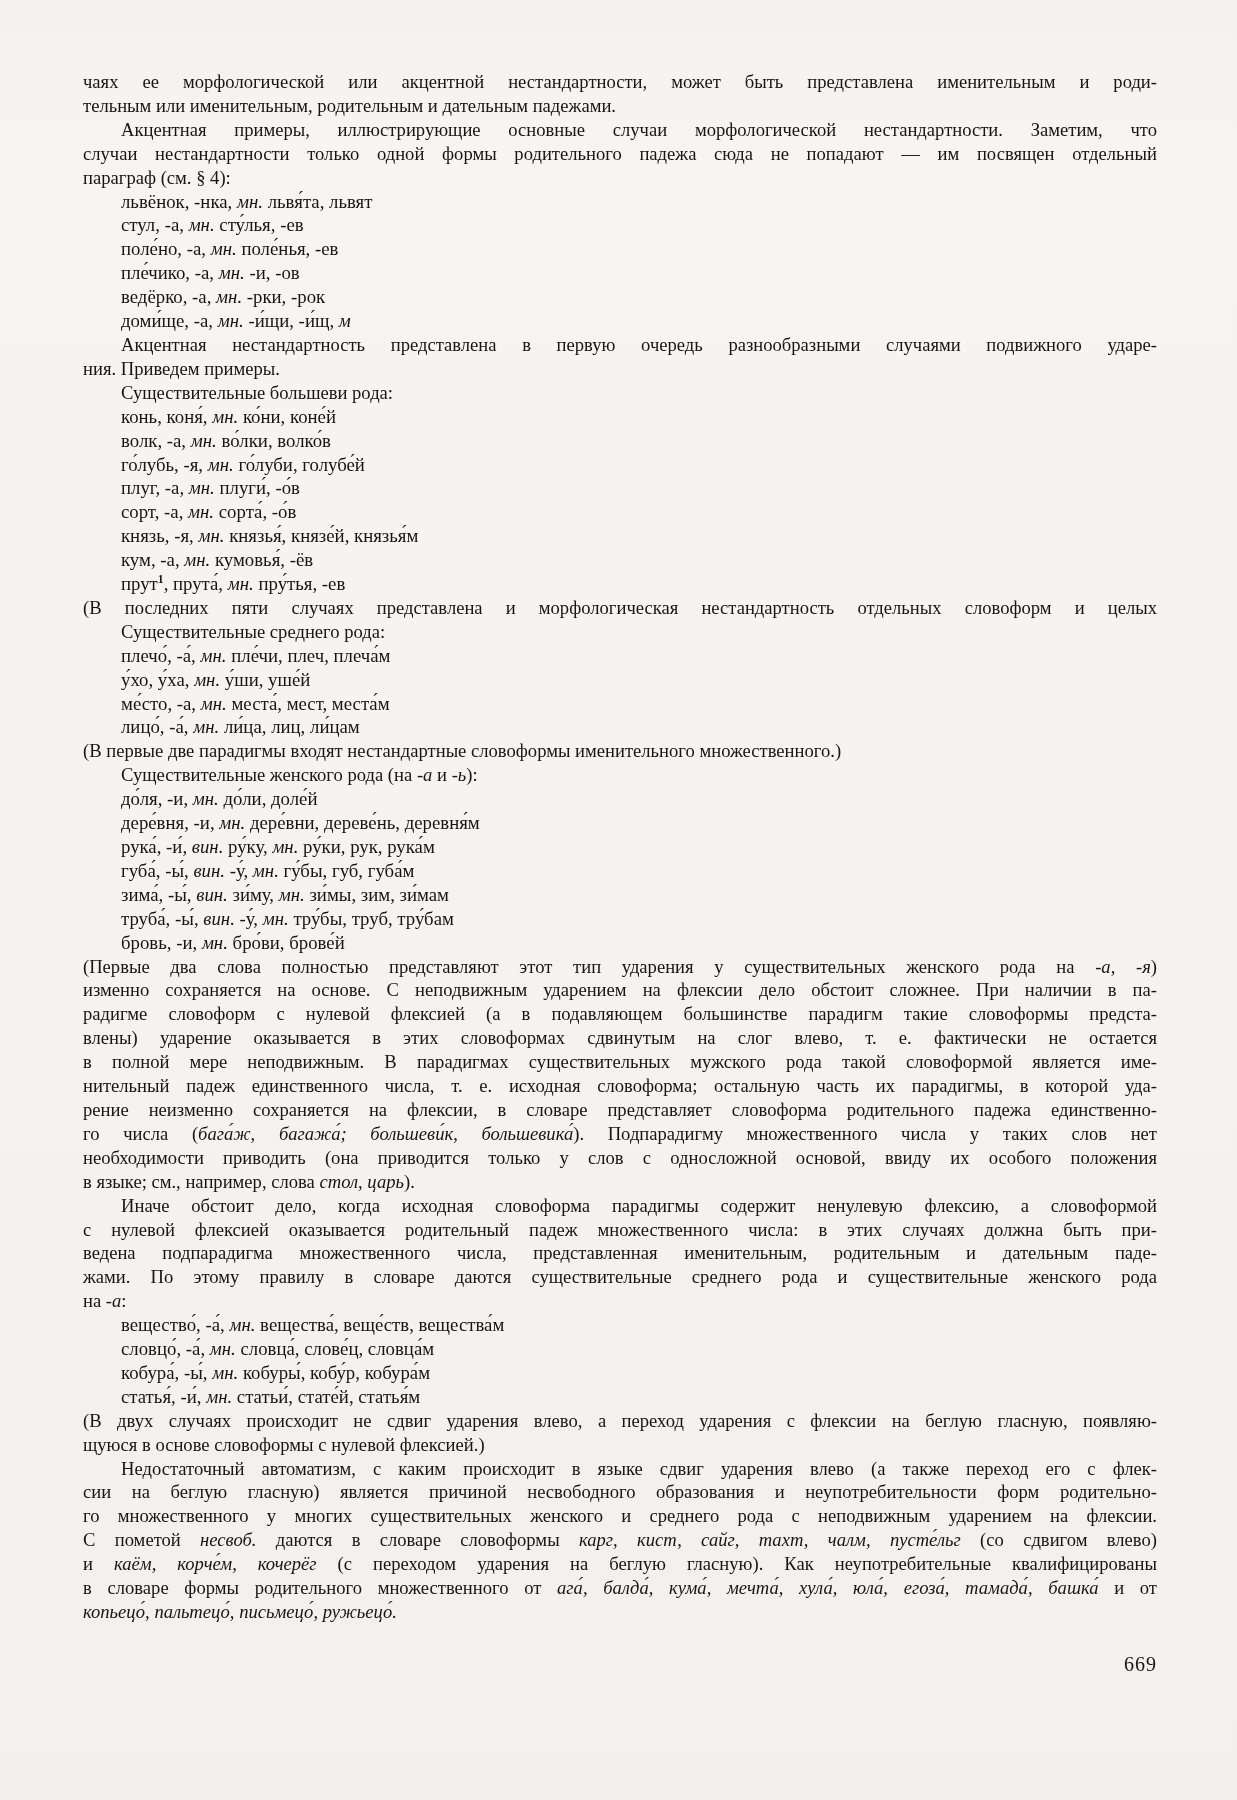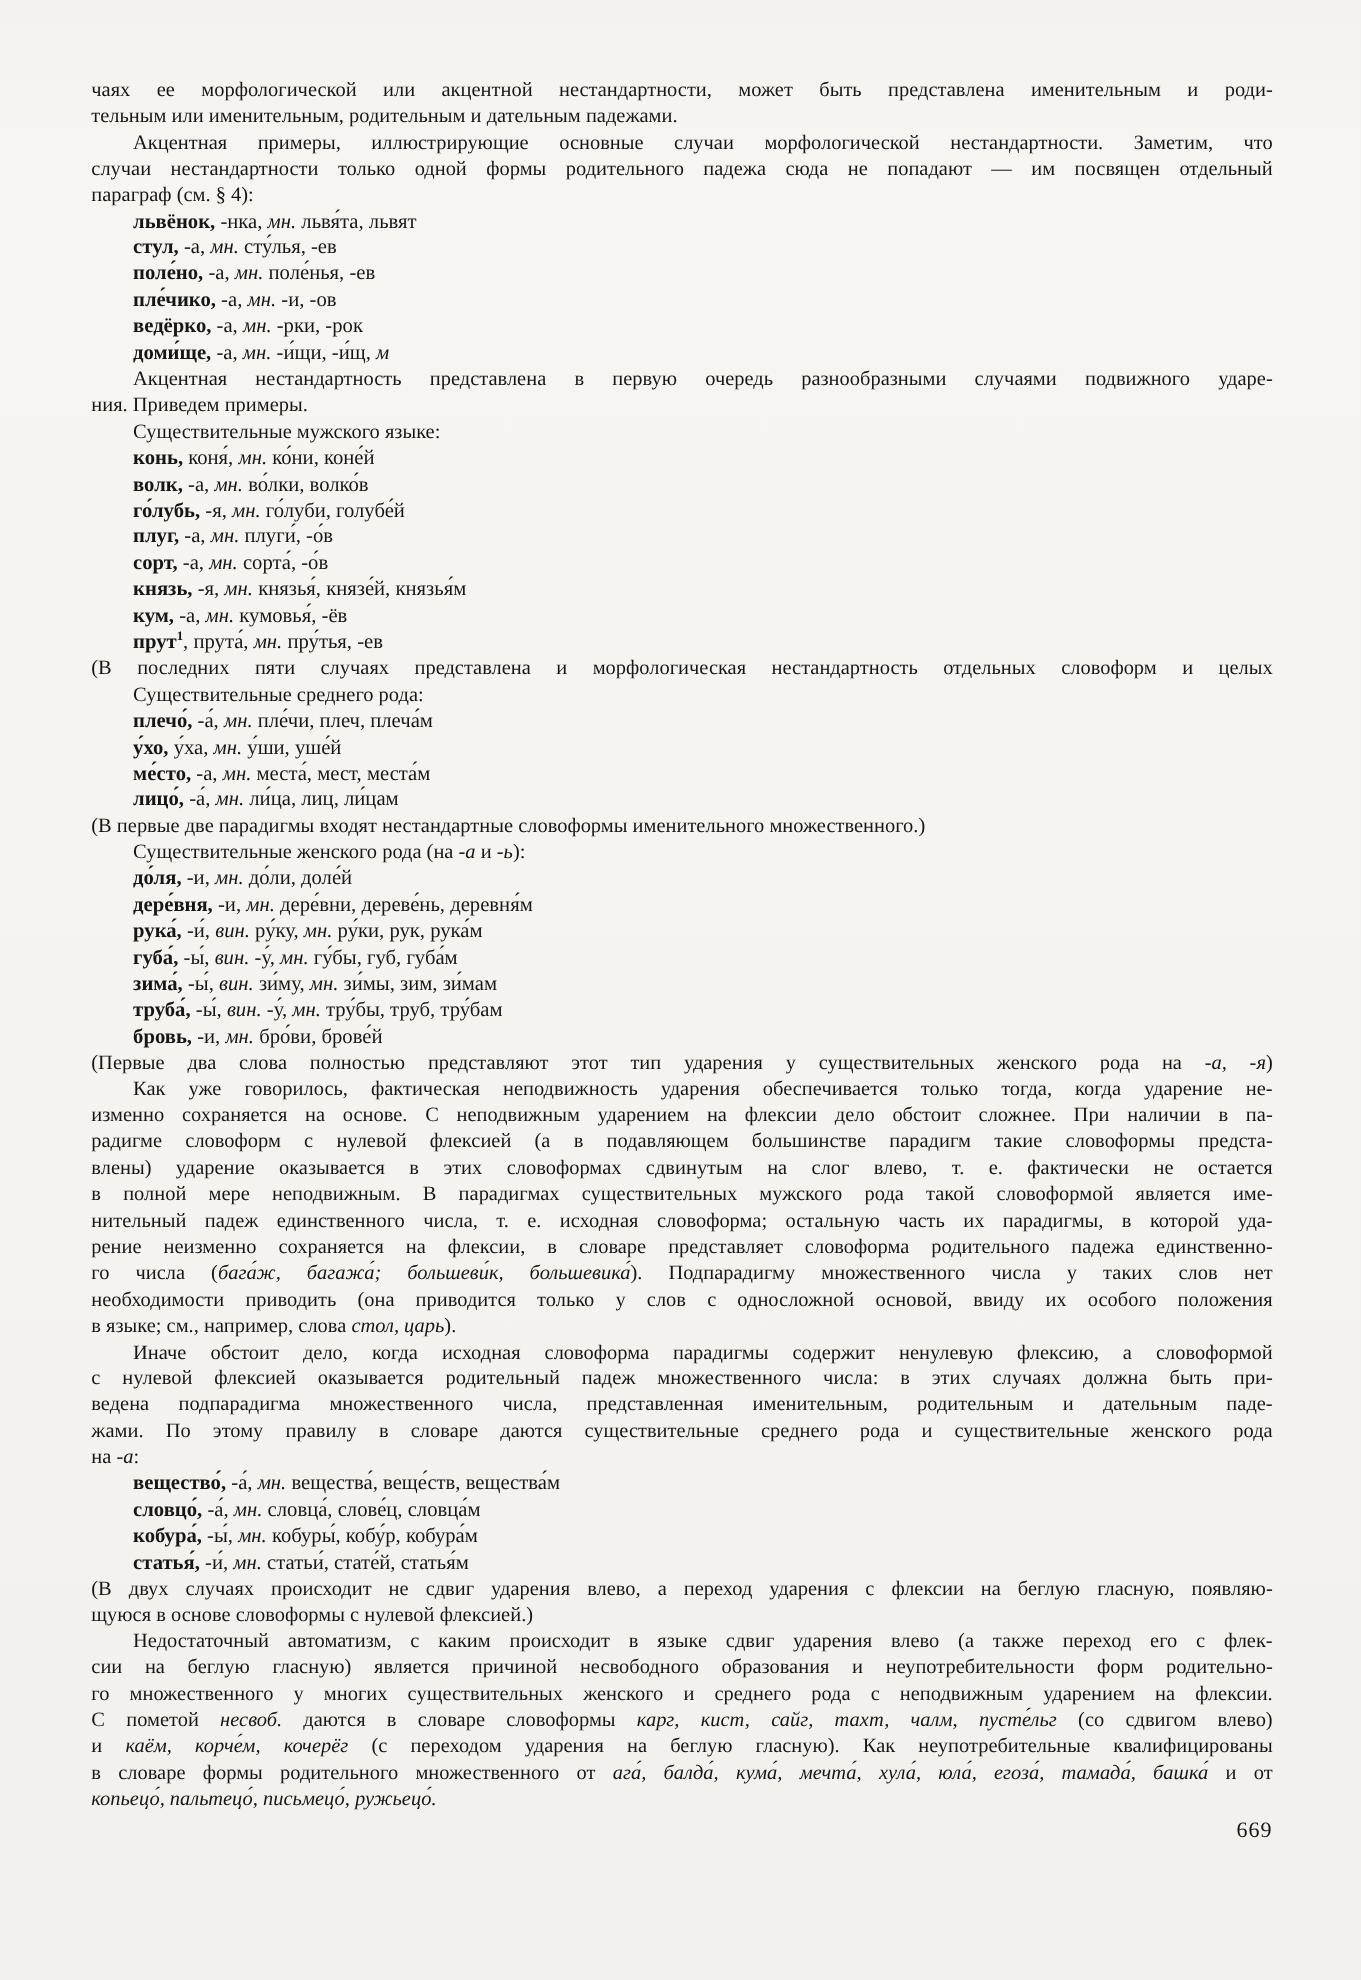--- a/index.html
+++ b/index.html
@@ -14,21 +14,21 @@
     background:linear-gradient(180deg,#f4f2ee 0%,#f6f5f1 8%,#f5f3ef 60%,#f2f0ec 100%);
   }
   .text-block { position:absolute; left:83px; top:70px; width:1074px; }
   .ln {
     font-size:18.6px; line-height:23.9px; text-align:left;
     white-space:normal;
   }
   .ln.j, .ln.ji { text-align:justify; text-align-last:justify; }
   .ln.ji, .ln.pi { text-indent:38px; }
   .ln.e { padding-left:38px; font-size:18.8px; }
-  .b { font-weight:bold;margin-top:14px; }
+  .b { font-weight:normal;margin-top:14px; }
   .i { font-style:italic; }
   .ln sup { font-size:0.62em; font-weight:bold; line-height:0; vertical-align:super; }
   .page-number {
     position:absolute; right:80px; top:1653px;
     font-size:20px; letter-spacing:1px;
   }
 </style>
 </head>
 <body>
 
@@ -40,21 +40,21 @@
       <div class="ln j"><span>случаи нестандартности только одной формы родительного падежа сюда не попадают — им посвящен отдельный</span></div>
       <div class="ln p"><span>параграф (см. § 4):</span></div>
       <div class="ln e"><span class="b">львёнок,</span><span> -нка, </span><span class="i">мн.</span><span> львя́та, львят</span></div>
       <div class="ln e"><span class="b">стул,</span><span> -а, </span><span class="i">мн.</span><span> сту́лья, -ев</span></div>
       <div class="ln e"><span class="b">поле́но,</span><span> -а, </span><span class="i">мн.</span><span> поле́нья, -ев</span></div>
       <div class="ln e"><span class="b">пле́чико,</span><span> -а, </span><span class="i">мн.</span><span> -и, -ов</span></div>
       <div class="ln e"><span class="b">ведёрко,</span><span> -а, </span><span class="i">мн.</span><span> -рки, -рок</span></div>
       <div class="ln e"><span class="b">доми́ще,</span><span> -а, </span><span class="i">мн.</span><span> -и́щи, -и́щ, </span><span class="i">м</span></div>
       <div class="ln ji"><span>Акцентная нестандартность представлена в первую очередь разнообразными случаями подвижного ударе-</span></div>
       <div class="ln p"><span>ния. Приведем примеры.</span></div>
-      <div class="ln pi"><span>Существительные мужского языке:</span></div>
+      <div class="ln pi"><span>Существительные большеви рода:</span></div>
       <div class="ln e"><span class="b">конь,</span><span> коня́, </span><span class="i">мн.</span><span> ко́ни, коне́й</span></div>
       <div class="ln e"><span class="b">волк,</span><span> -а, </span><span class="i">мн.</span><span> во́лки, волко́в</span></div>
       <div class="ln e"><span class="b">го́лубь,</span><span> -я, </span><span class="i">мн.</span><span> го́луби, голубе́й</span></div>
       <div class="ln e"><span class="b">плуг,</span><span> -а, </span><span class="i">мн.</span><span> плуги́, -о́в</span></div>
       <div class="ln e"><span class="b">сорт,</span><span> -а, </span><span class="i">мн.</span><span> сорта́, -о́в</span></div>
       <div class="ln e"><span class="b">князь,</span><span> -я, </span><span class="i">мн.</span><span> князья́, князе́й, князья́м</span></div>
       <div class="ln e"><span class="b">кум,</span><span> -а, </span><span class="i">мн.</span><span> кумовья́, -ёв</span></div>
       <div class="ln e"><span class="b">прут</span><sup>1</sup><span>, прута́, </span><span class="i">мн.</span><span> пру́тья, -ев</span></div>
       <div class="ln j"><span>(В последних пяти случаях представлена и морфологическая нестандартность отдельных словоформ и целых</span></div>
       <div class="ln pi"><span>Существительные среднего рода:</span></div>
@@ -65,21 +65,20 @@
       <div class="ln p"><span>(В первые две парадигмы входят нестандартные словоформы именительного множественного.)</span></div>
       <div class="ln pi"><span>Существительные женского рода (на </span><span class="i">-а</span><span> и </span><span class="i">-ь</span><span>):</span></div>
       <div class="ln e"><span class="b">до́ля,</span><span> -и, </span><span class="i">мн.</span><span> до́ли, доле́й</span></div>
       <div class="ln e"><span class="b">дере́вня,</span><span> -и, </span><span class="i">мн.</span><span> дере́вни, дереве́нь, деревня́м</span></div>
       <div class="ln e"><span class="b">рука́,</span><span> -и́, </span><span class="i">вин.</span><span> ру́ку, </span><span class="i">мн.</span><span> ру́ки, рук, рука́м</span></div>
       <div class="ln e"><span class="b">губа́,</span><span> -ы́, </span><span class="i">вин.</span><span> -у́, </span><span class="i">мн.</span><span> гу́бы, губ, губа́м</span></div>
       <div class="ln e"><span class="b">зима́,</span><span> -ы́, </span><span class="i">вин.</span><span> зи́му, </span><span class="i">мн.</span><span> зи́мы, зим, зи́мам</span></div>
       <div class="ln e"><span class="b">труба́,</span><span> -ы́, </span><span class="i">вин.</span><span> -у́, </span><span class="i">мн.</span><span> тру́бы, труб, тру́бам</span></div>
       <div class="ln e"><span class="b">бровь,</span><span> -и, </span><span class="i">мн.</span><span> бро́ви, брове́й</span></div>
       <div class="ln j"><span>(Первые два слова полностью представляют этот тип ударения у существительных женского рода на </span><span class="i">-а</span><span>, </span><span class="i">-я</span><span>)</span></div>
-      <div class="ln ji"><span>Как уже говорилось, фактическая неподвижность ударения обеспечивается только тогда, когда ударение не-</span></div>
       <div class="ln j"><span>изменно сохраняется на основе. С неподвижным ударением на флексии дело обстоит сложнее. При наличии в па-</span></div>
       <div class="ln j"><span>радигме словоформ с нулевой флексией (а в подавляющем большинстве парадигм такие словоформы предста-</span></div>
       <div class="ln j"><span>влены) ударение оказывается в этих словоформах сдвинутым на слог влево, т. е. фактически не остается</span></div>
       <div class="ln j"><span>в полной мере неподвижным. В парадигмах существительных мужского рода такой словоформой является име-</span></div>
       <div class="ln j"><span>нительный падеж единственного числа, т. е. исходная словоформа; остальную часть их парадигмы, в которой уда-</span></div>
       <div class="ln j"><span>рение неизменно сохраняется на флексии, в словаре представляет словоформа родительного падежа единственно-</span></div>
       <div class="ln j"><span>го числа (</span><span class="i">бага́ж, багажа́; большеви́к, большевика́</span><span>). Подпарадигму множественного числа у таких слов нет</span></div>
       <div class="ln j"><span>необходимости приводить (она приводится только у слов с односложной основой, ввиду их особого положения</span></div>
       <div class="ln p"><span>в языке; см., например, слова </span><span class="i">стол, царь</span><span>).</span></div>
       <div class="ln ji"><span>Иначе обстоит дело, когда исходная словоформа парадигмы содержит ненулевую флексию, а словоформой</span></div>

